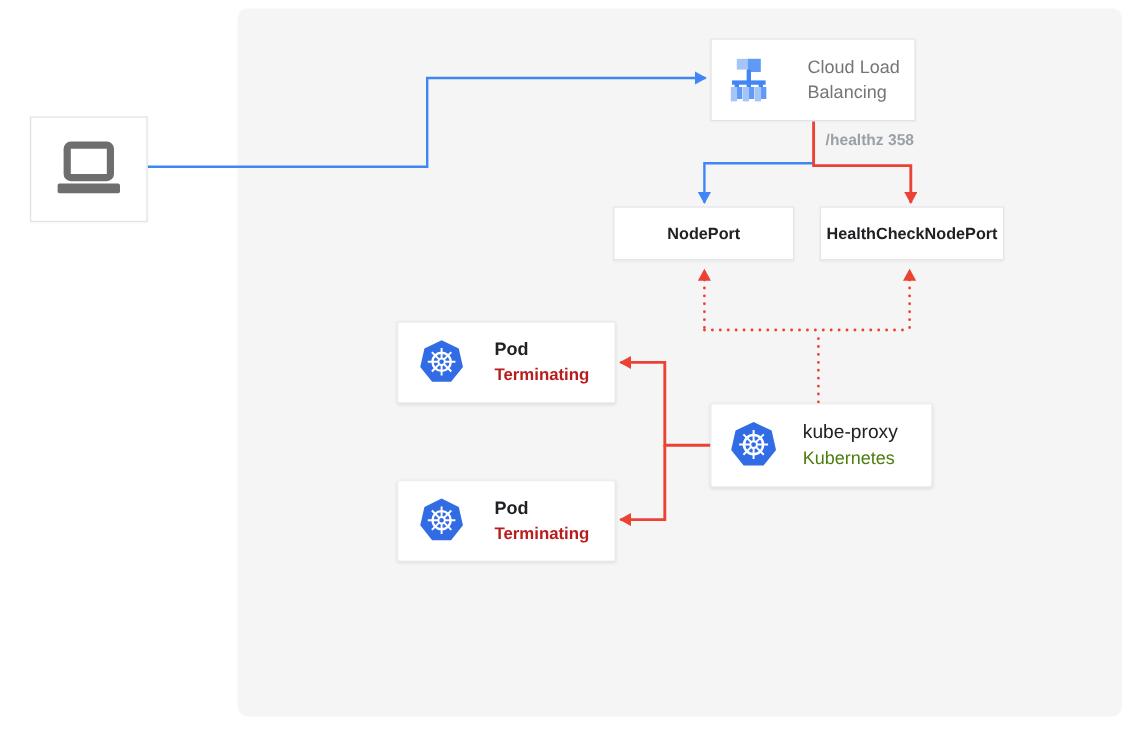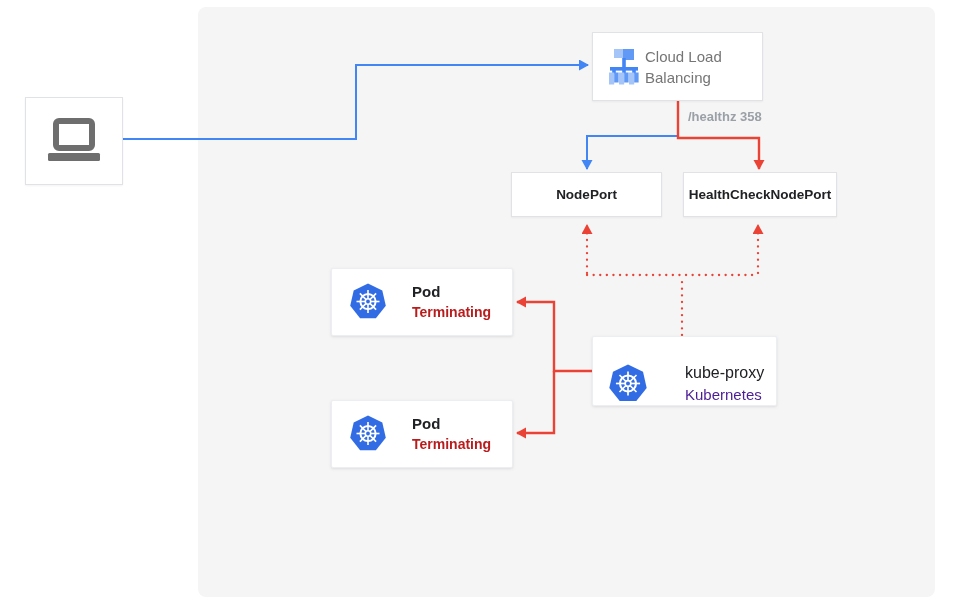--- a/index.html
+++ b/index.html
@@ -18,41 +18,41 @@
   .nodes-label{
     position:absolute;left:19px;top:13px;font-size:16px;color:#5f6368;
   }
   .wires{position:absolute;left:0;top:0;width:953px;height:612px;pointer-events:none;}
   .card{position:absolute;background:#ffffff;box-sizing:border-box;}
   .edge{border:1px solid #e0e2e6;box-shadow:0 1px 2px rgba(0,0,0,.05);}
   .soft{border:1px solid #eceef1;box-shadow:0 1px 3px rgba(60,64,67,.13);border-radius:2px;}
 
   .laptop-box{left:25px;top:97px;width:98px;height:88px;display:flex;align-items:center;justify-content:center;}
 
-  .clb-box{left:592px;top:32px;width:171px;height:69px;display:flex;align-items:center;gap:0;padding-left:10px;}
+  .clb-box{left:592px;top:32px;width:171px;height:69px;display:flex;align-items:center;gap:28px;padding-left:10px;}
   .clb-text{font-size:15px;line-height:21px;color:#757575;}
 
   .healthz{
     position:absolute;left:688px;top:109px;font-size:13px;font-weight:bold;color:#9aa0a6;
   }
 
   .np-box{left:511px;top:172px;width:151px;height:45px;display:flex;align-items:center;justify-content:center;
     font-size:13.5px;font-weight:bold;color:#202124;}
   .hc-box{left:683px;top:172px;width:154px;height:45px;display:flex;flex-direction:row;align-items:center;justify-content:center;
     font-size:13.5px;font-weight:bold;color:#202124;line-height:16px;text-align:center;}
 
   .pod-box{width:182px;height:68px;display:flex;align-items:center;gap:24px;padding-left:16px;font-weight:bold;}
   .pod1{left:331px;top:268px;}
   .pod2{left:331px;top:400px;}
   .pod-title{font-size:15px;line-height:21px;color:#202124;}
   .pod-status{font-size:14px;line-height:21px;color:#b91c1c;}
 
-  .kp-box{left:592px;top:336px;width:185px;height:70px;display:flex;align-items:flex-end;gap:36px;padding-left:14px;}
+  .kp-box{left:592px;top:336px;width:185px;height:70px;display:flex;align-items:center;gap:20px;padding-left:14px;}
   .kp-title{font-size:16px;line-height:22px;color:#202124;}
-  .kp-sub{font-size:15px;line-height:21px;color:#4c1d95;}
+  .kp-sub{font-size:15px;line-height:21px;color:#4d7c0f;}
 
   .icon{flex:0 0 auto;display:block;}
 </style>
 </head>
 <body>
 
 <div class="stage">
 
   <div class="panel"></div>
 

